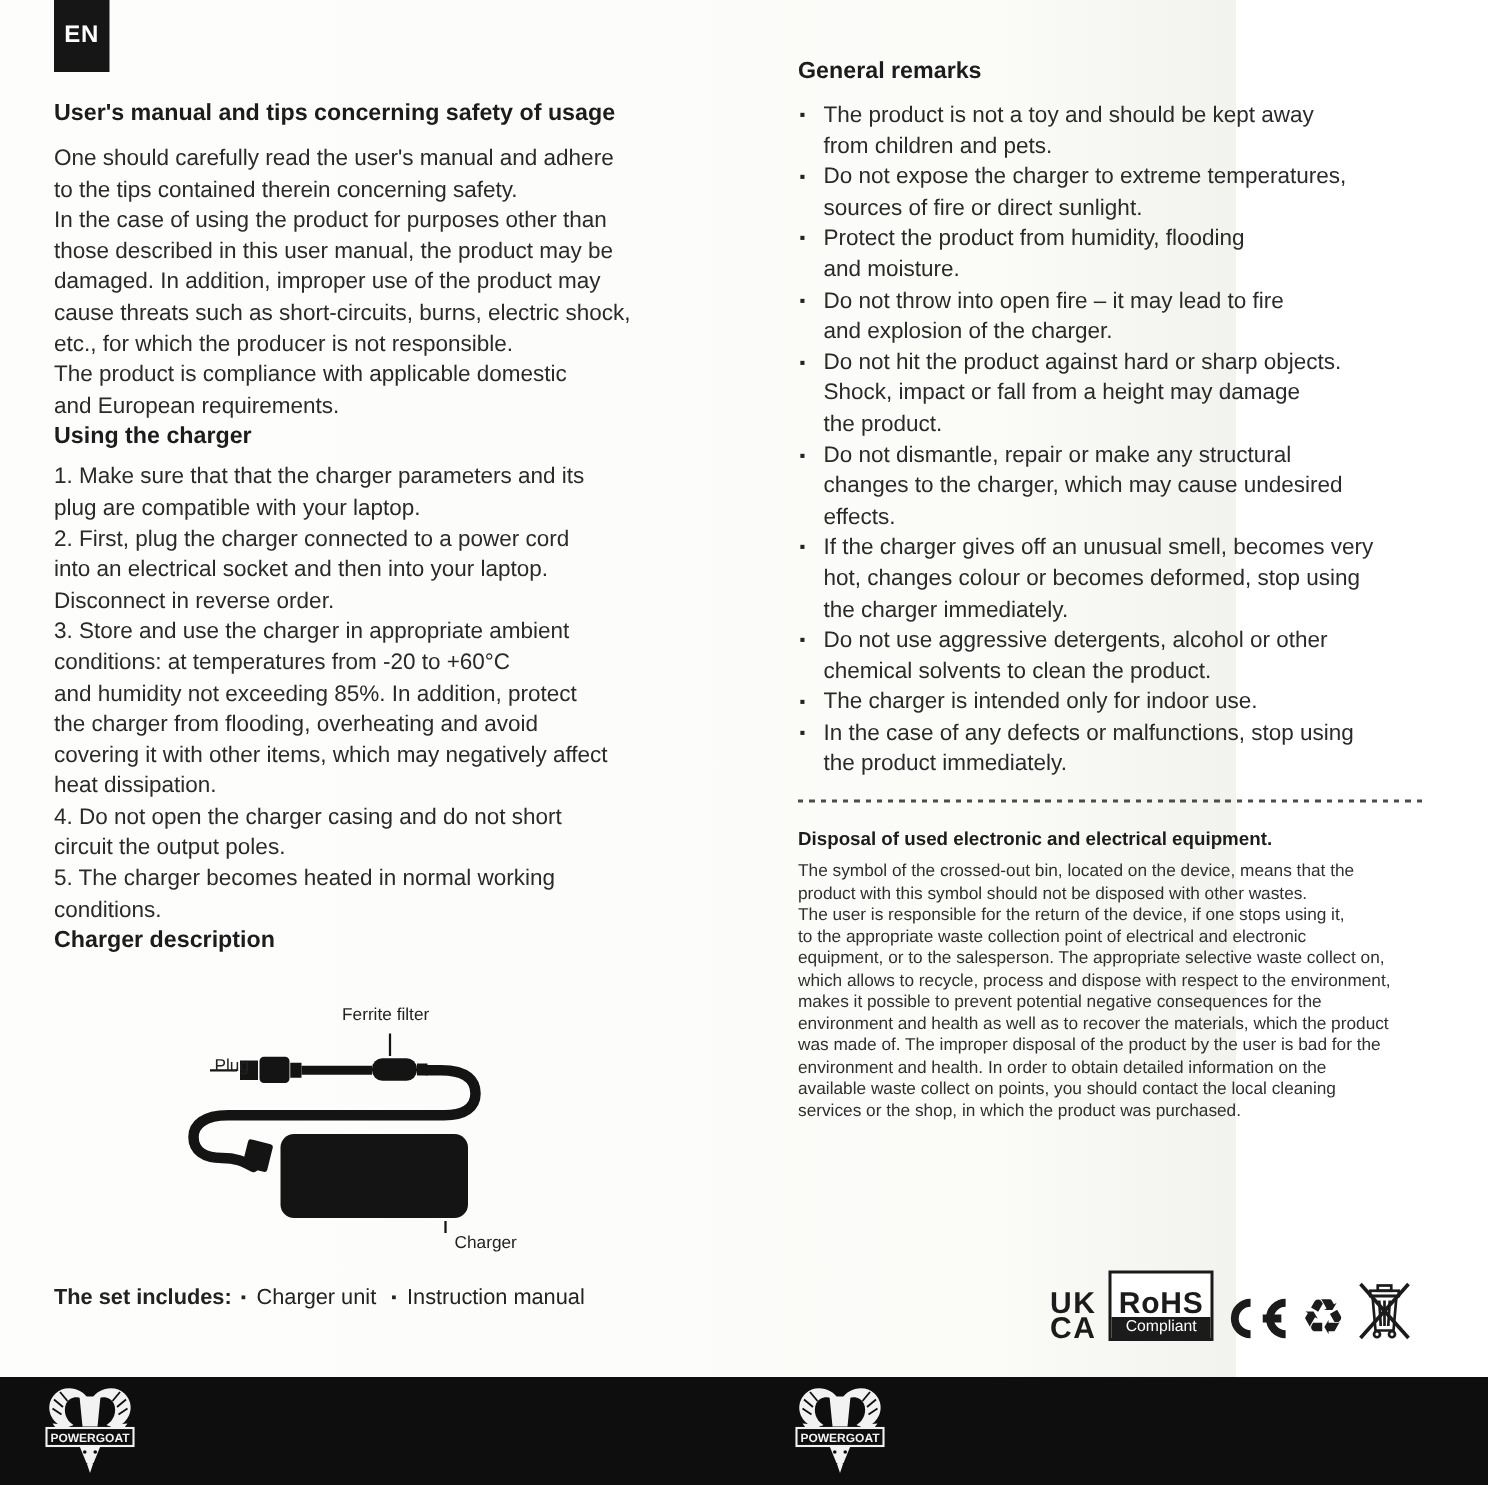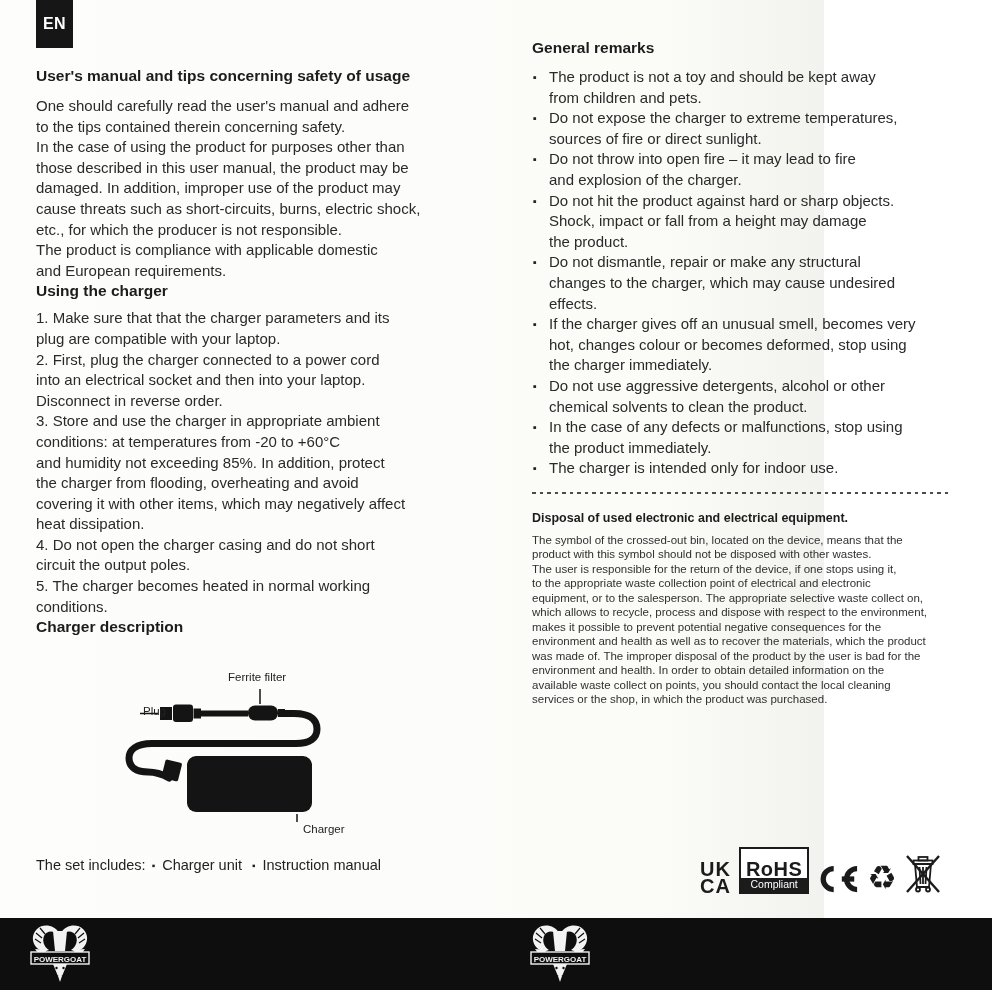--- a/index.html
+++ b/index.html
@@ -35,21 +35,21 @@
   .disposal-heading{margin-top:17px;font-size:12.5px;font-weight:bold;color:#1c1c1c;line-height:15px;}
   .fine-print{margin-top:7px;font-size:11.5px;line-height:14.5px;white-space:pre-line;color:#303030;}
   
   .diagram-svg{position:absolute;left:100px;top:668px;}
   .diag-label{position:absolute;font-size:11.5px;color:#222;}
   .lbl-ferrite{left:228px;top:671px;}
   .lbl-plug{left:117px;top:705px;padding-left:26px;}
   .lbl-charger{left:279px;top:823px;margin-left:24px;}
   
   .set-line{position:absolute;left:36px;top:857px;font-size:14.5px;color:#222;}
-  .set-label{font-weight:normal;margin-right:6px;}
+  .set-label{font-weight:bold;margin-right:6px;}
   .set-item{display:inline-block;margin-right:10px;}
   .set-item::before{content:'▪';font-size:10px;margin-right:7px;vertical-align:1px;}
   
   .marks{position:absolute;left:700px;top:848px;height:46px;display:flex;align-items:flex-end;gap:8px;color:#1b1b1b;}
   .ukca{font-weight:bold;font-size:20px;line-height:16.5px;letter-spacing:1px;text-align:center;}
   .rohs{border:2.5px solid #1b1b1b;text-align:center;background:#fff;}
   .rohs-top{font-weight:bold;font-size:20px;line-height:18px;padding:11px 5px 0 5px;letter-spacing:.5px;}
   .rohs-bottom{background:#1b1b1b;color:#fff;font-size:10.5px;line-height:13px;padding:0 4px 1px 4px;}
   
   .footer-bar{position:absolute;left:0;top:918px;width:992px;height:72px;background:#0e0e0e;}
@@ -136,20 +136,24 @@
         <div class="remark">
           <span class="remark-text">The product is not a toy and should be kept away
 from children and pets.</span>
         </div>
 
         <div class="remark">
           <span class="remark-text">Do not expose the charger to extreme temperatures,
 sources of fire or direct sunlight.</span>
         </div>
 
+        <div class="remark">
+          <span class="remark-text">Protect the product from humidity, flooding
+and moisture.</span>
+        </div>
 
         <div class="remark">
           <span class="remark-text">Do not throw into open fire – it may lead to fire
 and explosion of the charger.</span>
         </div>
 
 
         <div class="remark">
           <span class="remark-text">Do not hit the product against hard or sharp objects.
 Shock, impact or fall from a height may damage
@@ -167,26 +171,26 @@
 hot, changes colour or becomes deformed, stop using
 the charger immediately.</span>
         </div>
 
         <div class="remark">
           <span class="remark-text">Do not use aggressive detergents, alcohol or other
 chemical solvents to clean the product.</span>
         </div>
 
         <div class="remark">
+          <span class="remark-text">The charger is intended only for indoor use.</span>
+        </div>
+
+        <div class="remark">
           <span class="remark-text">In the case of any defects or malfunctions, stop using
 the product immediately.</span>
-        </div>
-
-        <div class="remark">
-          <span class="remark-text">The charger is intended only for indoor use.</span>
         </div>
       </div>
     <div class="divider"></div>
     <div class="disposal-heading">Disposal of used electronic and electrical equipment.</div>
     <div class="fine-print">The symbol of the crossed-out bin, located on the device, means that the
 product with this symbol should not be disposed with other wastes.
 The user is responsible for the return of the device, if one stops using it,
 to the appropriate waste collection point of electrical and electronic
 equipment, or to the salesperson. The appropriate selective waste collect on,
 which allows to recycle, process and dispose with respect to the environment,

